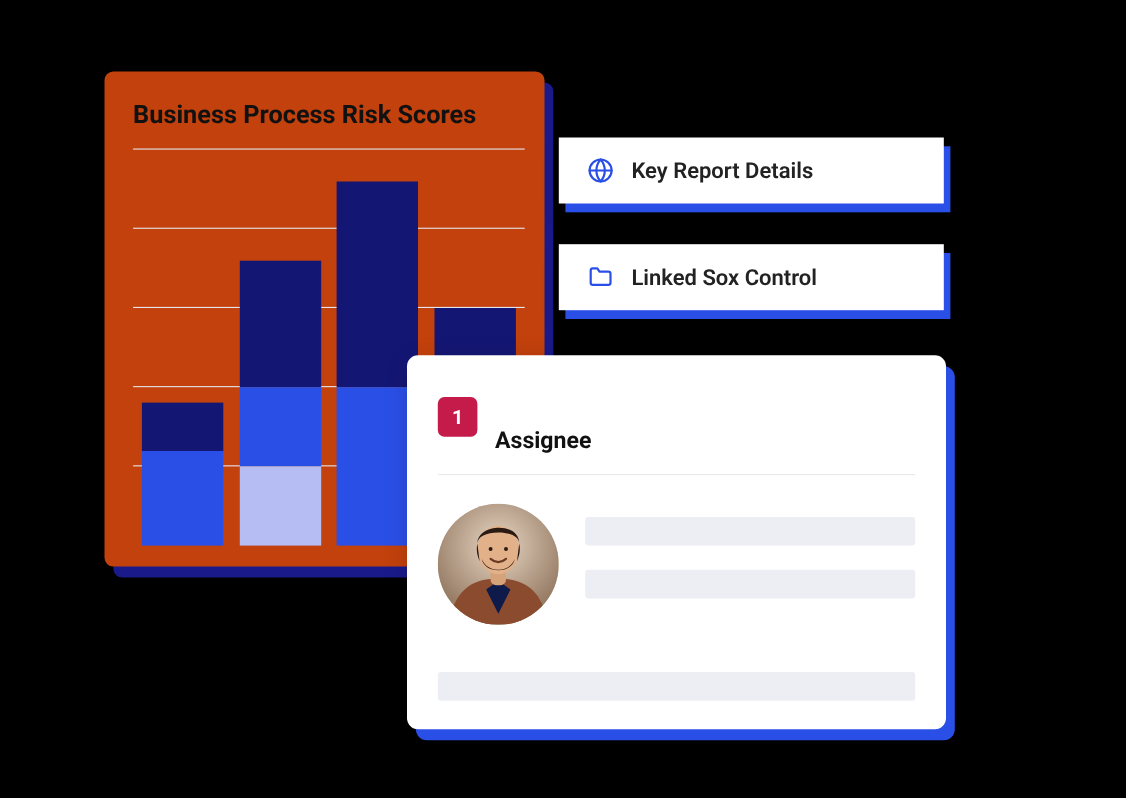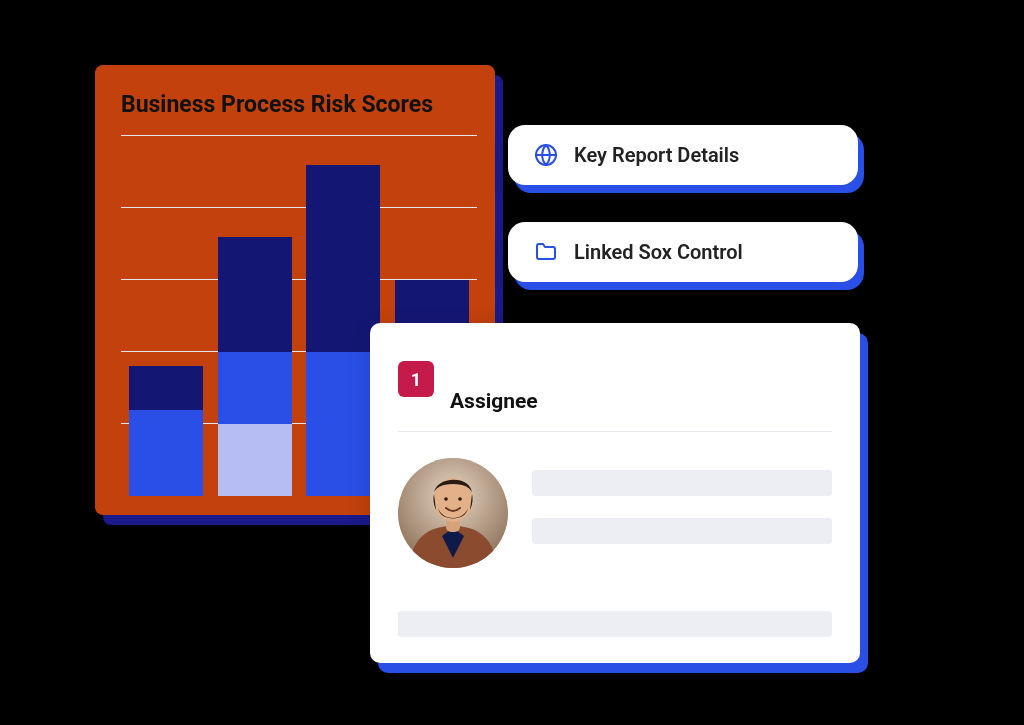--- a/index.html
+++ b/index.html
@@ -60,21 +60,21 @@
   }
   .seg { width: 100%; }
   .seg.dark  { background: #141673; }
   .seg.mid   { background: #2a4fe6; }
   .seg.light { background: #b5bdf2; }
 
   
   .pill {
     position: absolute;
     background: #fff;
-    border-radius: 17px;
+    border-radius: 0;
     box-shadow: 6px 8px 0 0 #2a4fe6, 8px 10px 22px rgba(0,0,0,.25);
     display: flex;
     align-items: center;
     gap: 16px;
     padding: 18px 26px;
     font-size: 20px;
     font-weight: 600;
     color: #222;
     min-width: 350px;
   }

